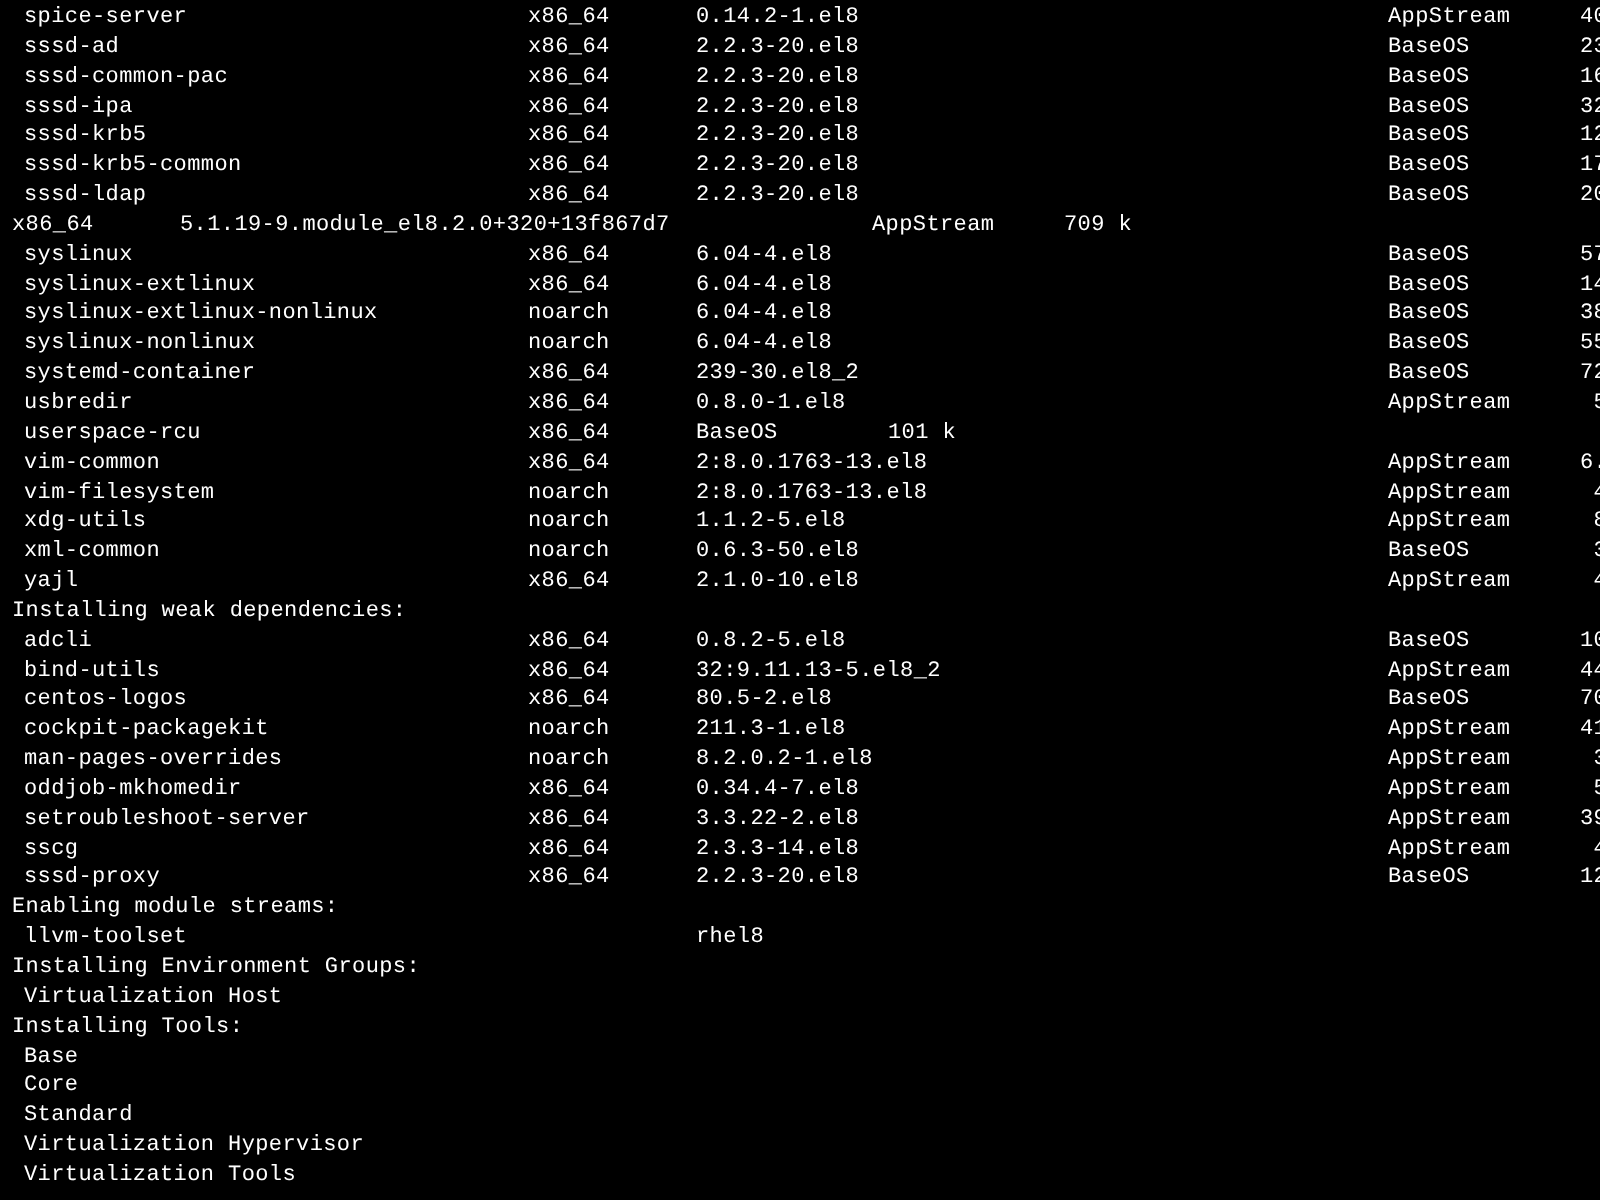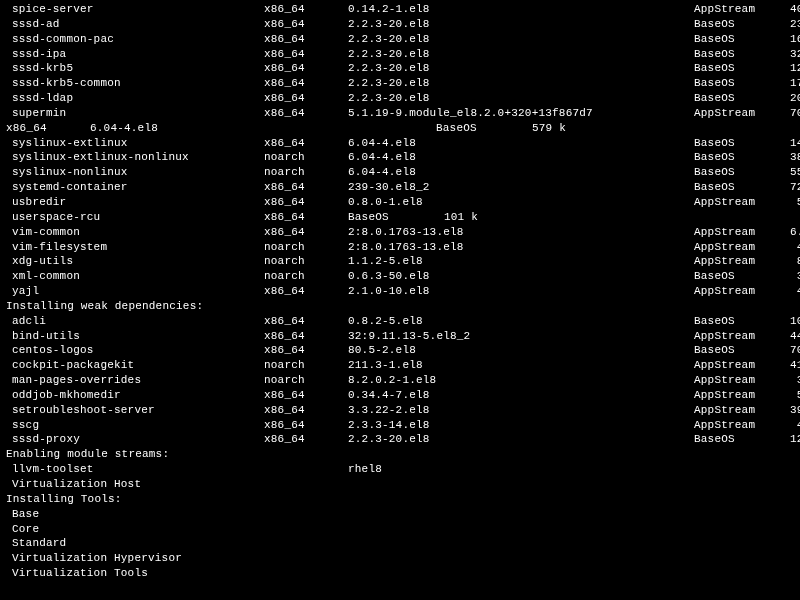--- a/index.html
+++ b/index.html
@@ -72,27 +72,27 @@
       <span class="c-size">174 k</span>
     </div>
     <div class="pkg-row">
       <span class="c-name">sssd-ldap</span>
       <span class="c-arch">x86_64</span>
       <span class="c-ver">2.2.3-20.el8</span>
       <span class="c-repo">BaseOS</span>
       <span class="c-size">208 k</span>
     </div>
     <div class="pkg-row">
-      <span class="c-name">supermin</span>
       <span class="c-arch">x86_64</span>
       <span class="c-ver">5.1.19-9.module_el8.2.0+320+13f867d7</span>
       <span class="c-repo">AppStream</span>
       <span class="c-size">709 k</span>
     </div>
     <div class="pkg-row">
+      <span class="c-name">syslinux</span>
       <span class="c-arch">x86_64</span>
       <span class="c-ver">6.04-4.el8</span>
       <span class="c-repo">BaseOS</span>
       <span class="c-size">579 k</span>
     </div>
     <div class="pkg-row">
       <span class="c-name">syslinux-extlinux</span>
       <span class="c-arch">x86_64</span>
       <span class="c-ver">6.04-4.el8</span>
       <span class="c-repo">BaseOS</span>
@@ -230,20 +230,21 @@
       <span class="c-ver">2.2.3-20.el8</span>
       <span class="c-repo">BaseOS</span>
       <span class="c-size">129 k</span>
     </div>
     <div class="section">Enabling module streams:</div>
     <div class="pkg-row">
       <span class="c-name">llvm-toolset</span>
       <span class="c-arch"></span>
       <span class="c-ver">rhel8</span>
     </div>
+    <div class="section">Installing Environment Groups:</div>
     <div class="grp">Virtualization Host</div>
     <div class="section">Installing Tools:</div>
     <div class="grp">Base</div>
     <div class="grp">Core</div>
     <div class="grp">Standard</div>
     <div class="grp">Virtualization Hypervisor</div>
     <div class="grp">Virtualization Tools</div>
     <div class="row">&nbsp;</div>
   </div>
 

